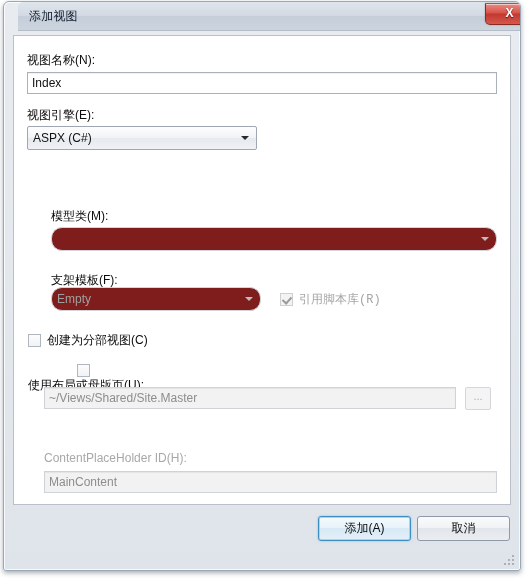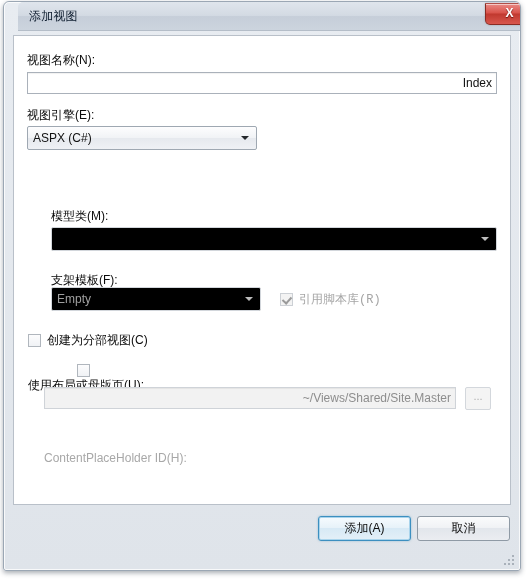--- a/index.html
+++ b/index.html
@@ -115,21 +115,20 @@
     border: 1px solid #aab1ba;
     background: #ffffff;
     font-size: 12px;
     color: #111111;
     padding: 0 4px;
     line-height: 20px;
     height: 22px;
     box-shadow: inset 0 1px 1px rgba(0,0,0,0.06);
     white-space: nowrap;
     overflow: hidden;
-    text-align: right;
   }
   .textbox.disabled {
     background: #f2f2f2;
     border-color: #cfd3d8;
     color: #8d8d8d;
   }
 
   .combo {
     position: absolute;
     box-sizing: border-box;
@@ -149,24 +148,25 @@
     position: absolute;
     right: 7px;
     top: 50%;
     margin-top: -2px;
     width: 0; height: 0;
     border-left: 4px solid transparent;
     border-right: 4px solid transparent;
     border-top: 4px solid #25282c;
   }
   .combo.disabled {
-    background: #000000;
+    background: #7f1d1d;
     border-color: #d2d6db;
     color: #a0a0a0;
     cursor: default;
+    border-radius: 11px;
   }
   .combo.disabled .arrow { border-top-color: #bdbdbd; }
 
   .checkbox-row {
     position: absolute;
     display: flex;
     align-items: center;
     white-space: nowrap;
     cursor: pointer;
   }
@@ -298,20 +298,21 @@
 
     <div class="checkbox-row" style="left:14px; top:328px;flex-direction:column;">
       <span class="cbox"></span>
       <span class="cb-label">使用布局或母版页(U):</span>
     </div>
 
     <div class="textbox disabled" style="left:30px; top:351px; width:412px;">~/Views/Shared/Site.Master</div>
     <div class="browse-btn" style="left:451px; top:351px;">...</div>
 
     <div class="lbl disabled" style="left:30px; top:415px;">ContentPlaceHolder ID(H):</div>
+    <div class="textbox disabled" style="left:30px; top:435px; width:453px;">MainContent</div>
 
   </div>
 
   <div class="footer">
     <div class="btn default" style="left:305px; top:9px; width:93px;">添加(A)</div>
     <div class="btn" style="left:404px; top:9px; width:93px;">取消</div>
   </div>
 
   <div class="resize-grip">
     <i style="left:8px; top:0px;"></i>

